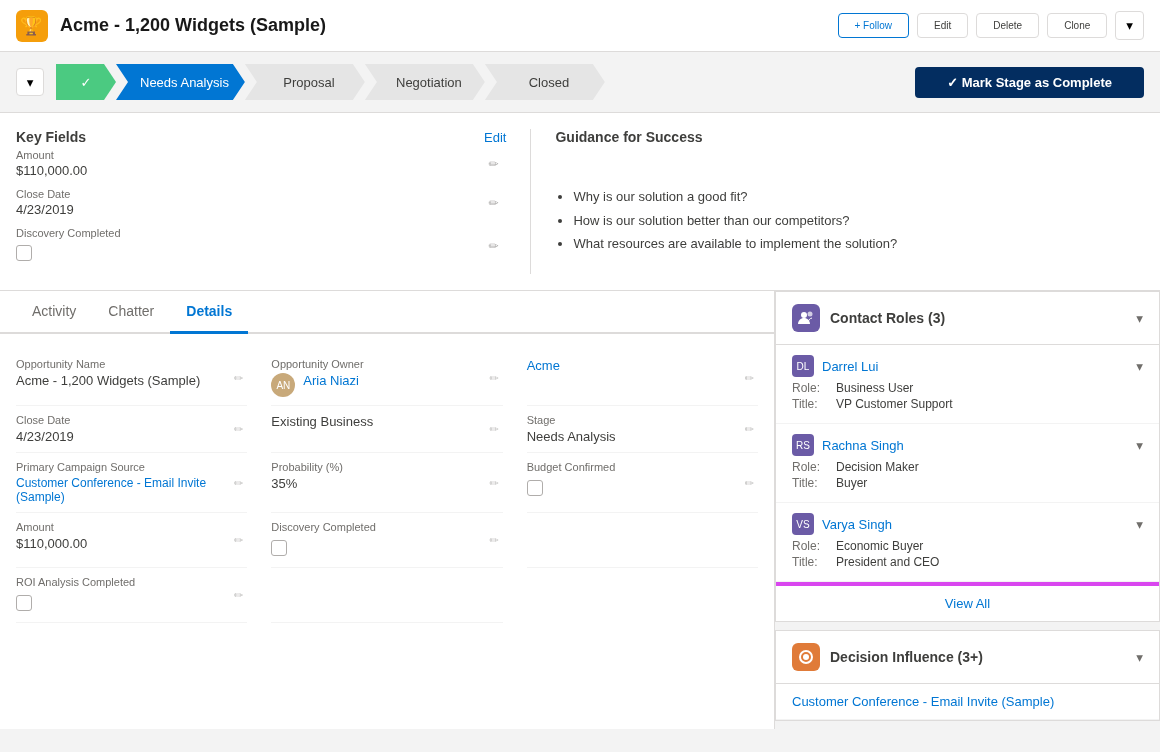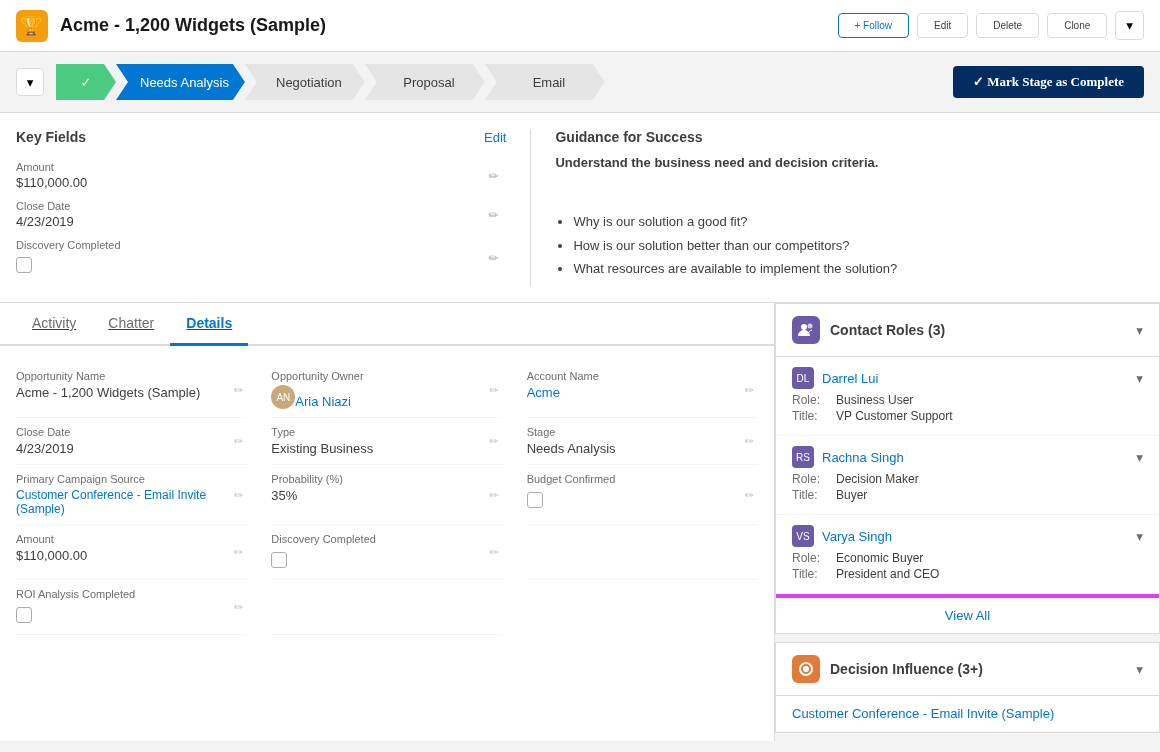--- a/index.html
+++ b/index.html
@@ -77,47 +77,46 @@
       background: #4bca81; color: #fff;
     }
     .stage-active {
       background: #0176d3; color: #fff;
     }
     .stage-inactive {
       background: #e5e5e5; color: #3e3e3c;
     }
     .mark-complete-btn {
       margin-left: 16px;
-      padding: 8px 20px;
+      padding: 8px 32px;
       background: #032d60;
       color: #fff;
       border: none;
       border-radius: 4px;
       font-size: 13px;
       font-weight: 600;
       cursor: pointer;
       display: flex; align-items: center; gap: 6px;
       white-space: nowrap;
-      font-family: Liberation Serif, serif;
     }
 
     
     .top-section {
       background: #fff;
       border-bottom: 1px solid #dddbda;
       display: flex;
       padding: 16px;
       gap: 24px;
     }
     .key-fields {
       flex: 1;
     }
     .key-fields-header {
       display: flex; justify-content: space-between; align-items: center;
-      margin-bottom: 16px;
+      margin-bottom: 4px;
     }
     .key-fields-title { font-size: 14px; font-weight: 700; }
     .edit-link { color: #0176d3; cursor: pointer; font-size: 13px; }
     .field-group { margin-bottom: 10px; position: relative; }
     .field-label { font-size: 11px; color: #706e6b; margin-bottom: 2px; }
     .field-value { font-size: 13px; color: #3e3e3c; }
     .field-edit-icon {
       position: absolute; right: 8px; top: 50%; transform: translateY(-50%);
       color: #706e6b; font-size: 12px; opacity: 0.6;
     }
@@ -141,21 +140,20 @@
     .details-panel {
       flex: 1;
       background: #fff;
       border-right: 1px solid #dddbda;
       overflow-y: auto;
     }
     .tabs-bar {
       display: flex;
       border-bottom: 2px solid #dddbda;
       padding: 0 16px;
-      text-decoration: underline;
     }
     .tab {
       padding: 12px 16px;
       cursor: pointer;
       font-size: 14px;
       color: #706e6b;
       border-bottom: 3px solid transparent;
       margin-bottom: -2px;
     }
     .tab.active {
@@ -177,21 +175,21 @@
       position: relative;
     }
     .detail-field-label { font-size: 11px; color: #706e6b; margin-bottom: 3px; }
     .detail-field-value { font-size: 13px; color: #3e3e3c; }
     .detail-field-value.link { color: #0176d3; cursor: pointer; }
     .detail-edit-icon {
       position: absolute; right: 4px; top: 50%; transform: translateY(-50%);
       color: #706e6b; font-size: 11px; opacity: 0.5;
     }
     .owner-field {
-      display: flex; align-items: flex-end; 
+      display: flex; align-items: flex-start; gap: 8px;
     }
     .owner-avatar {
       width: 24px; height: 24px; border-radius: 50%;
       background: #c8a97a; display: flex; align-items: center; justify-content: center;
       font-size: 10px; color: #fff; flex-shrink: 0;
     }
 
     
     .right-sidebar {
       width: 385px;
@@ -270,23 +268,23 @@
     <button class="btn btn-default">Clone</button>
     <button class="btn-icon-only">▾</button>
   </div>
 </div>
 
 <div class="stage-bar">
   <button class="stage-collapse-btn">▾</button>
   <div class="stages-container">
     <div class="stage-step stage-completed" style="min-width:60px; clip-path: polygon(0 0, calc(100% - 12px) 0, 100% 50%, calc(100% - 12px) 100%, 0 100%);">✓</div>
     <div class="stage-step stage-active">Needs Analysis</div>
+    <div class="stage-step stage-inactive">Proposal</div>
     <div class="stage-step stage-inactive">Negotiation</div>
-    <div class="stage-step stage-inactive">Proposal</div>
-    <div class="stage-step stage-inactive">Email</div>
+    <div class="stage-step stage-inactive">Closed</div>
   </div>
   <button class="mark-complete-btn">✓ Mark Stage as Complete</button>
 </div>
 
 <div class="top-section">
   <div class="key-fields">
     <div class="key-fields-header">
       <span class="key-fields-title">Key Fields</span>
       <span class="edit-link">Edit</span>
     </div>
@@ -304,21 +302,20 @@
       <div class="field-label">Discovery Completed</div>
       <div class="checkbox-field"></div>
       <span class="field-edit-icon">✏</span>
     </div>
   </div>
 
   <div class="divider"></div>
 
   <div class="guidance-section">
     <div class="guidance-title">Guidance for Success</div>
-    <div class="guidance-text">Understand the business need and decision criteria.</div>
     <ul class="guidance-list">
       <li>Why is our solution a good fit?</li>
       <li>How is our solution better than our competitors?</li>
       <li>What resources are available to implement the solution?</li>
     </ul>
   </div>
 </div>
 
 <div class="lower-section">
 
@@ -340,33 +337,31 @@
         <div class="detail-field">
           <div class="detail-field-label">Opportunity Owner</div>
           <div class="owner-field">
             <div class="owner-avatar">AN</div>
             <span class="detail-field-value link">Aria Niazi</span>
           </div>
           <span class="detail-edit-icon">✏</span>
         </div>
 
         <div class="detail-field">
-          <div class="detail-field-label">Account Name</div>
           <div class="detail-field-value link">Acme</div>
           <span class="detail-edit-icon">✏</span>
         </div>
 
         <div class="detail-field">
           <div class="detail-field-label">Close Date</div>
           <div class="detail-field-value">4/23/2019</div>
           <span class="detail-edit-icon">✏</span>
         </div>
 
         <div class="detail-field">
-          <div class="detail-field-label">Type</div>
           <div class="detail-field-value">Existing Business</div>
           <span class="detail-edit-icon">✏</span>
         </div>
 
         <div class="detail-field">
           <div class="detail-field-label">Stage</div>
           <div class="detail-field-value">Needs Analysis</div>
           <span class="detail-edit-icon">✏</span>
         </div>
 

